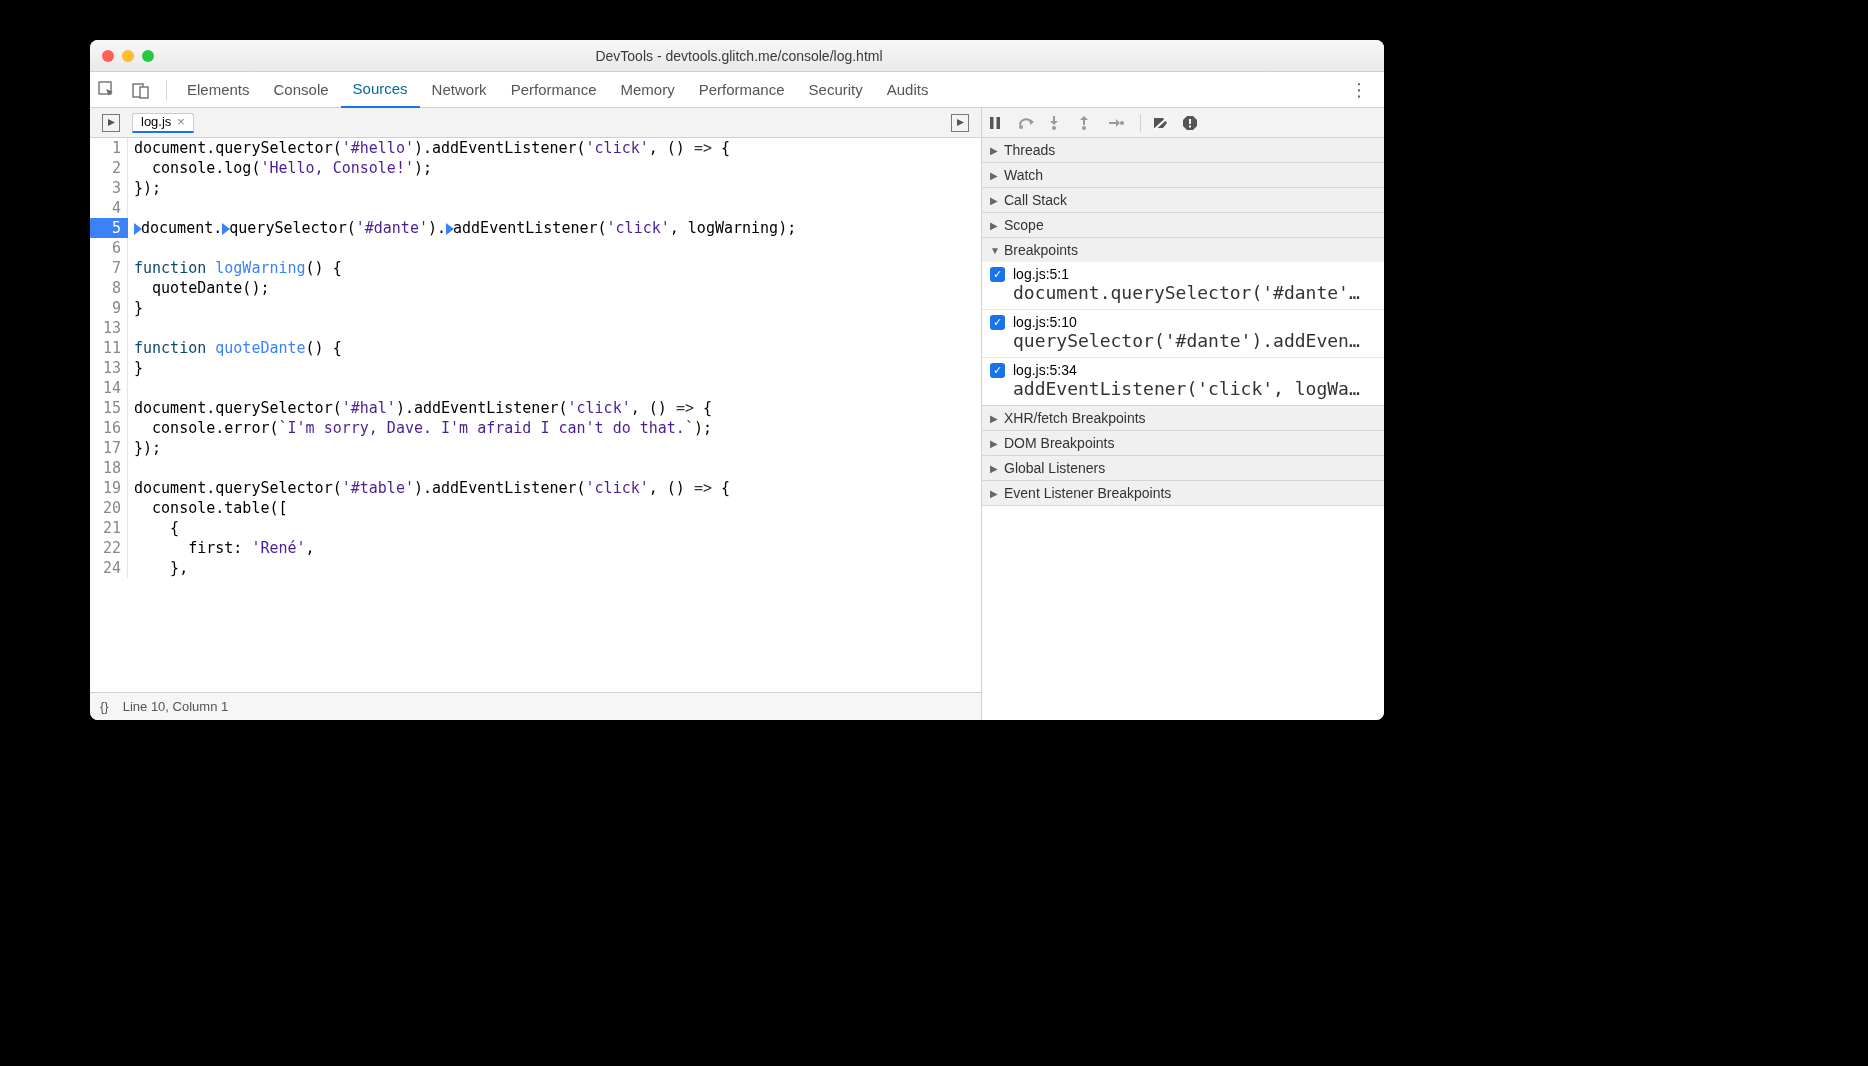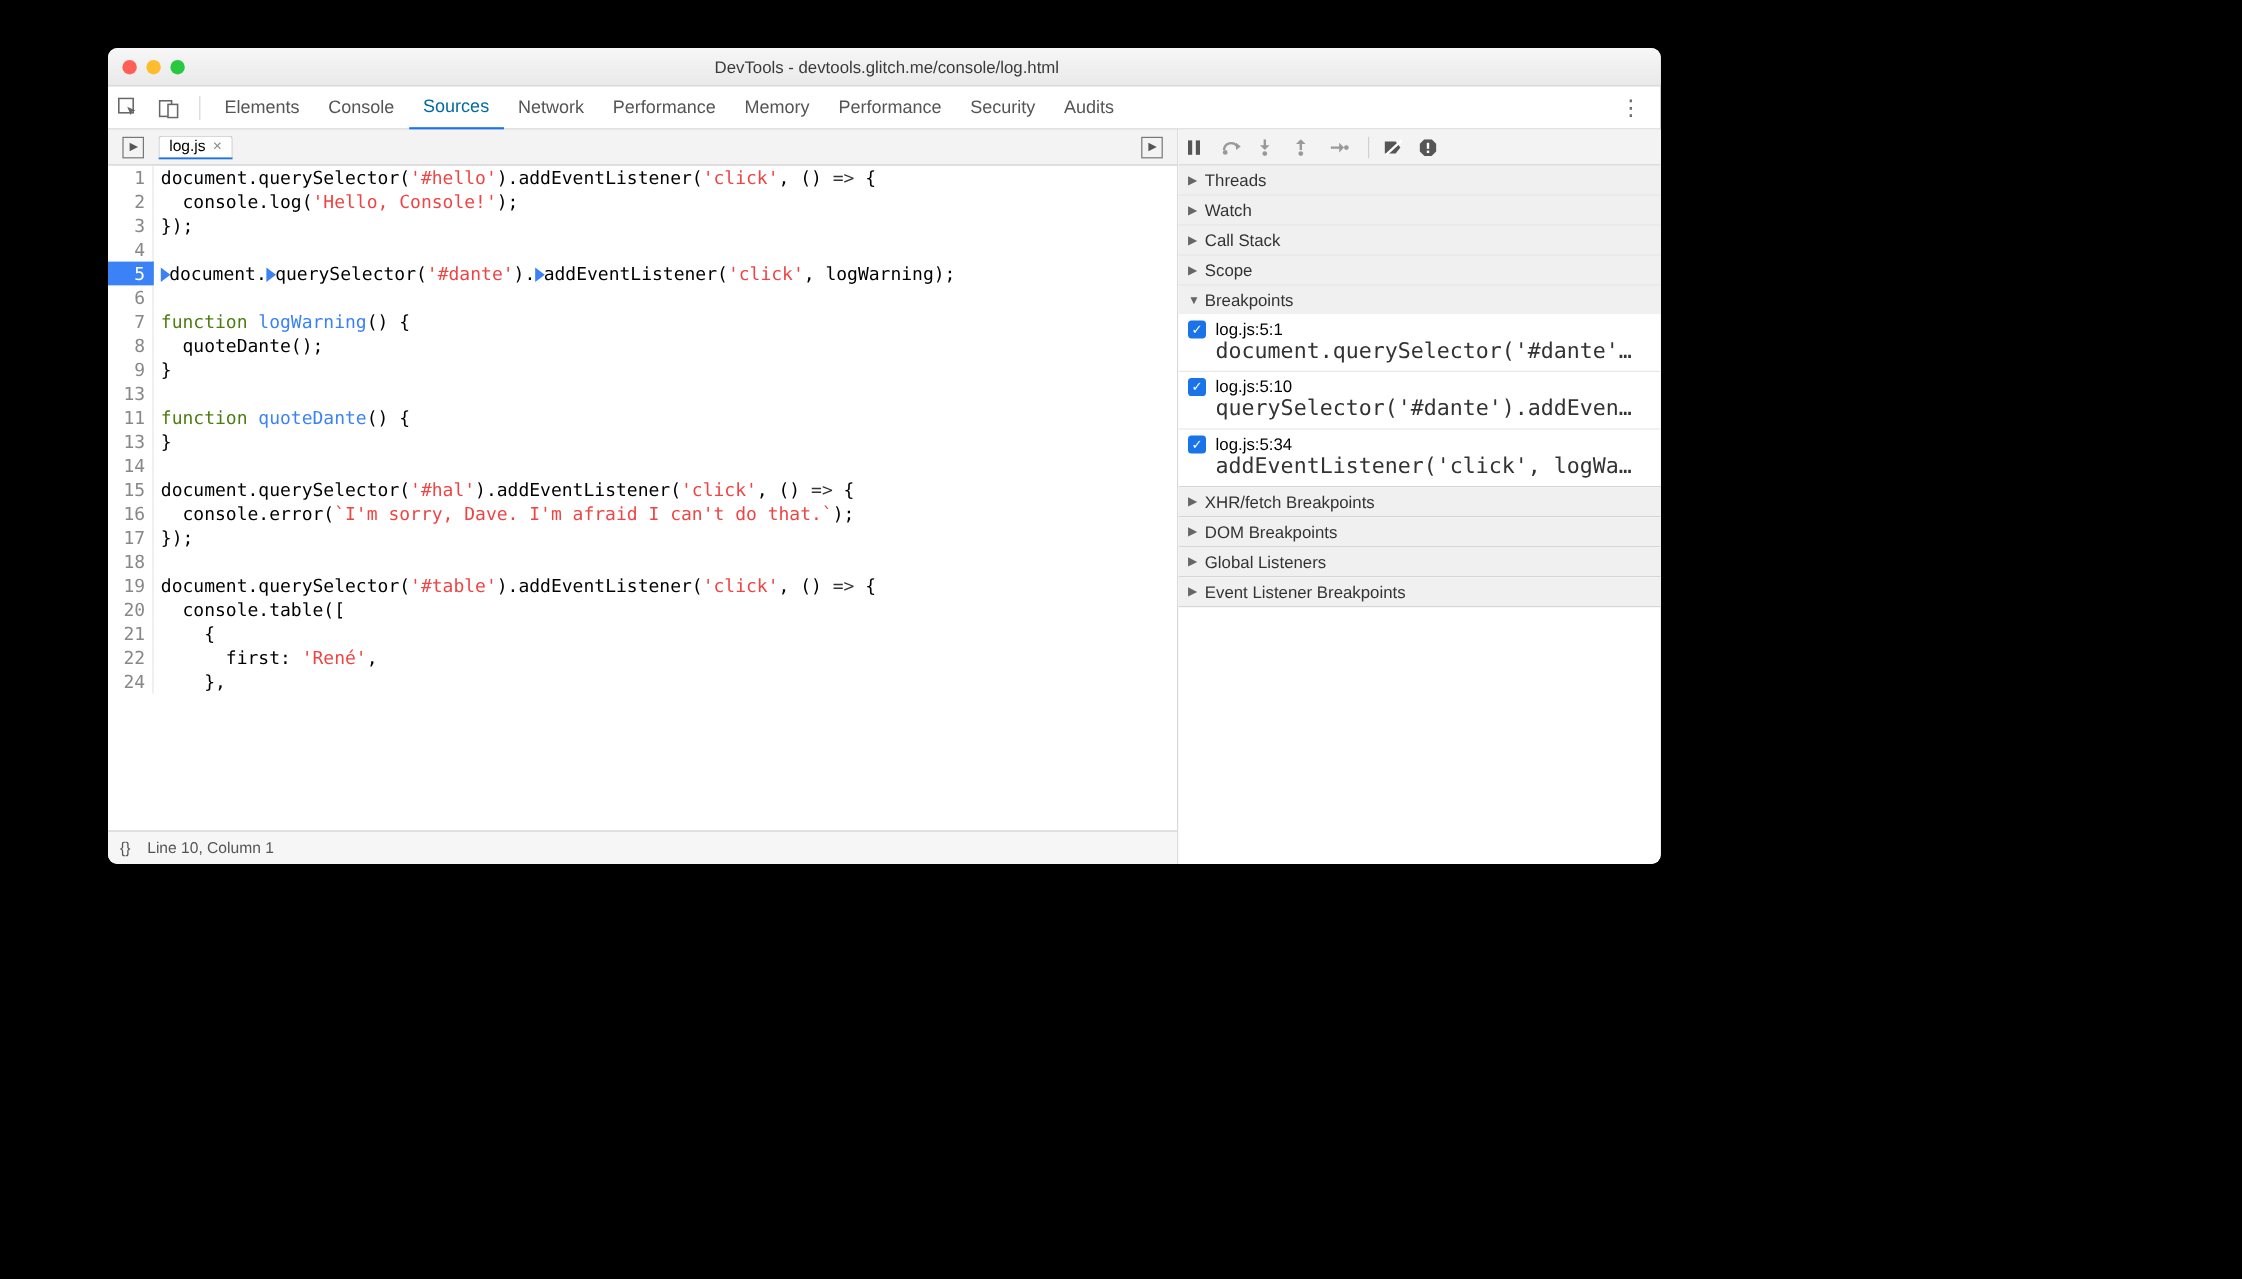--- a/index.html
+++ b/index.html
@@ -22,21 +22,21 @@
   .filebar { height:30px; background:#f3f3f3; border-bottom:1px solid #d0d0d0; display:flex; align-items:center; padding:0 6px; }
   .filebar .runbox { width:18px; height:18px; border:1px solid #777; display:flex; align-items:center; justify-content:center; margin:0 6px; }
   .filebar .ftab { background:#fff; border:1px solid #ccc; border-bottom:2px solid #1a73e8; border-top-left-radius:3px; border-top-right-radius:3px; padding:0 8px 2px; margin-left:6px; font-size:13px; display:flex; gap:6px; align-items:center; }
   .filebar .close { color:#888; font-size:13px; }
   .filebar .rspacer{flex:1;}
   .code { flex:1; overflow:auto; font-family: Menlo, Consolas, monospace; font-size:15px; line-height:20px; }
   .code .row { display:flex; height:20px; white-space:pre; }
   .gut { width:38px; text-align:right; color:#888; padding-right:6px; background:#fff; border-right:1px solid #e6e6e6; user-select:none; }
   .row.bp .gut { background:#3b82f6; color:#fff; border-right-color:#3b82f6; }
   .src { padding-left:6px; }
-  .tok-kw{color:#4d7c0f;} .tok-str{color:#ef4444;text-align:center;} .tok-fn{color:#3b82f6;text-align:center;} .tok-op{color:#333;}
+  .tok-kw{color:#0c4a6e;} .tok-str{color:#4c1d95;text-align:center;} .tok-fn{color:#3b82f6;text-align:center;} .tok-op{color:#333;}
   .colmark { display:inline-block; width:0; height:0; border-top:6px solid transparent; border-bottom:6px solid transparent; border-left:8px solid #3b82f6; vertical-align:middle; margin-right:-1px; }
   .status { height:28px; border-top:1px solid #d0d0d0; background:#f6f6f6; display:flex; align-items:center; padding:0 10px; font-size:13px; color:#555; gap:14px; }
   .right { width:402px; display:flex; flex-direction:column; background:#fff; overflow:auto; }
   .dbgbar { height:30px; background:#f3f3f3; border-bottom:1px solid #d0d0d0; display:flex; align-items:center; padding:0 6px; gap:10px; color:#555; }
   .dbgbar .ic{ width:20px; text-align:center; }
   .dbgbar .sep2{ width:1px; height:18px; background:#d0d0d0; margin:0 2px;}
   .pane { border-bottom:1px solid #d6d6d6; }
   .pane .hdr { background:#f0f0f0; padding:4px 8px; font-size:14px; color:#333; display:flex; align-items:center; gap:4px; cursor:default; }
   .pane .hdr .tri { font-size:10px; color:#666; width:10px; }
   .bplist { background:#fff; }

